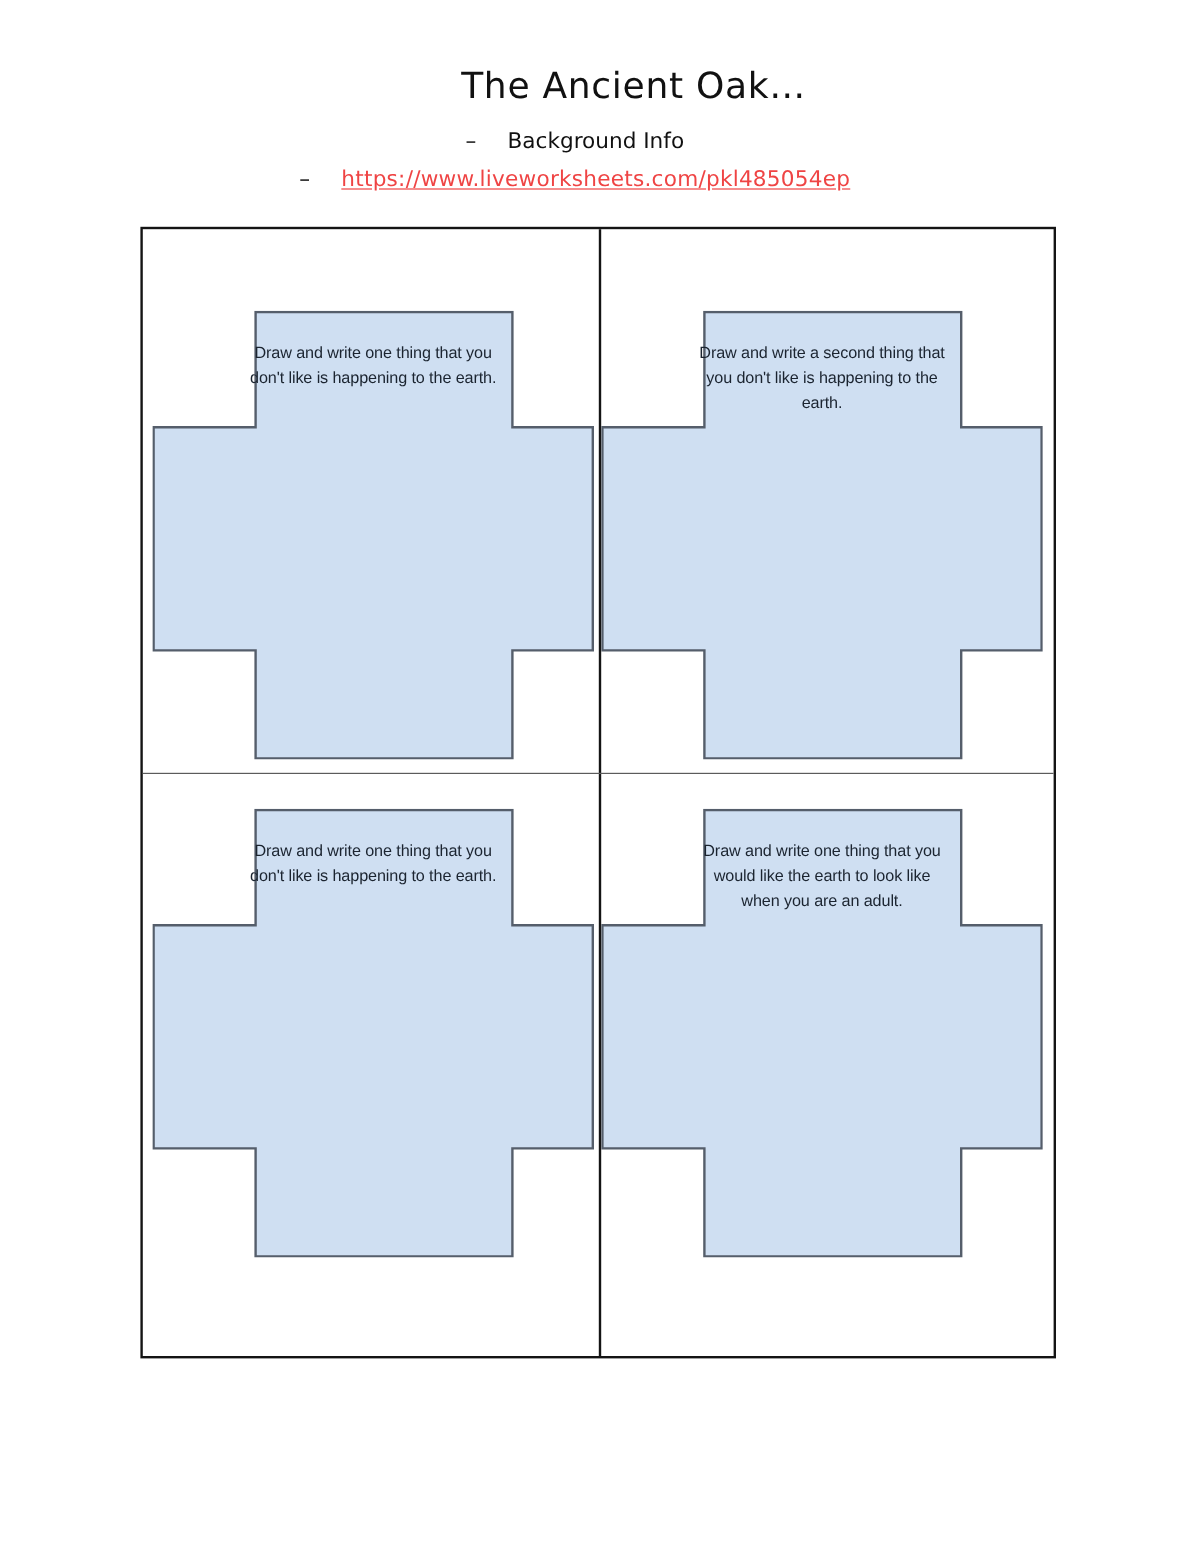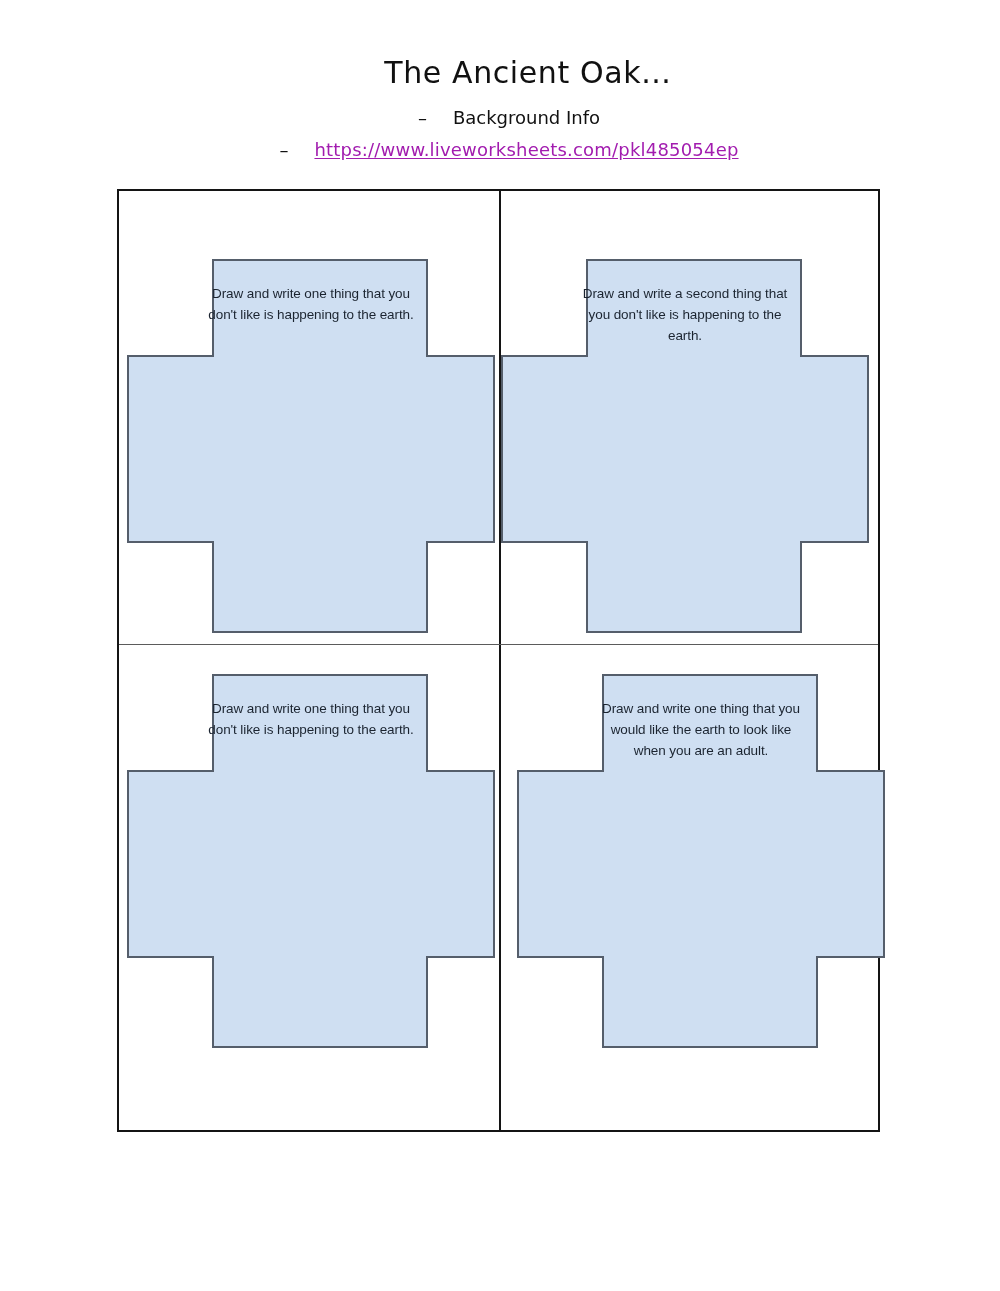--- a/index.html
+++ b/index.html
@@ -39,32 +39,31 @@
   }
   .subline {
     position: absolute;
     left: 0;
     width: 958px;
     text-align: center;
     font-family: "DejaVu Sans", sans-serif;
     font-size: 18px;
     color: #111111;
     white-space: nowrap;
-    padding-left: 30px;
   }
   #subtitle-row { top: 107px; }
   #link-row     { top: 139px; }
 
   .dash {
     display: inline-block;
     color: #111111;
     margin-right: 26px;
   }
   .link-text {
-    color: #a21caf;
+    color: #ef4444;
     text-decoration: underline;
     text-underline-offset: 2px;
     letter-spacing: 0.2px;
   }
 
   
   #frame {
     position: absolute;
     left: 117px;
     top: 170px;
@@ -104,21 +103,21 @@
 
   
   .cross-wrap {
     position: absolute;
     width: 368px;
     height: 374px;
   }
   #quadrant-0 .cross-wrap { left: 8px;  top: 68px; }
   #quadrant-1 .cross-wrap { left: 0px;  top: 68px; border-radius: 13px; }
   #quadrant-2 .cross-wrap { left: 8px;  top: 28px; }
-  #quadrant-3 .cross-wrap { left: 16px;  top: 28px; padding-left: 32px; }
+  #quadrant-3 .cross-wrap { left: 0px;  top: 28px; padding-left: 32px; }
 
   .cross-svg {
     position: absolute;
     left: 0;
     top: 0;
     width: 368px;
     height: 374px;
   }
   .cross-label {
     position: absolute;

